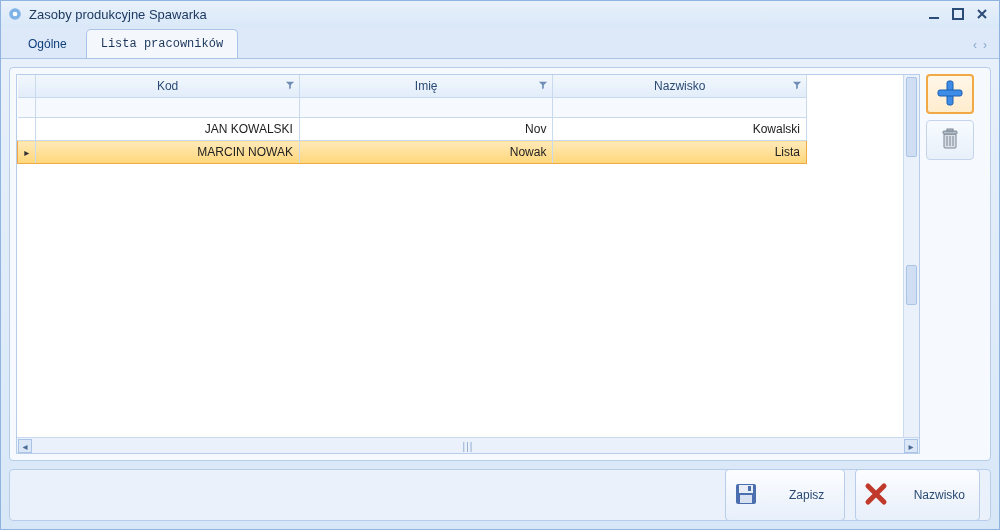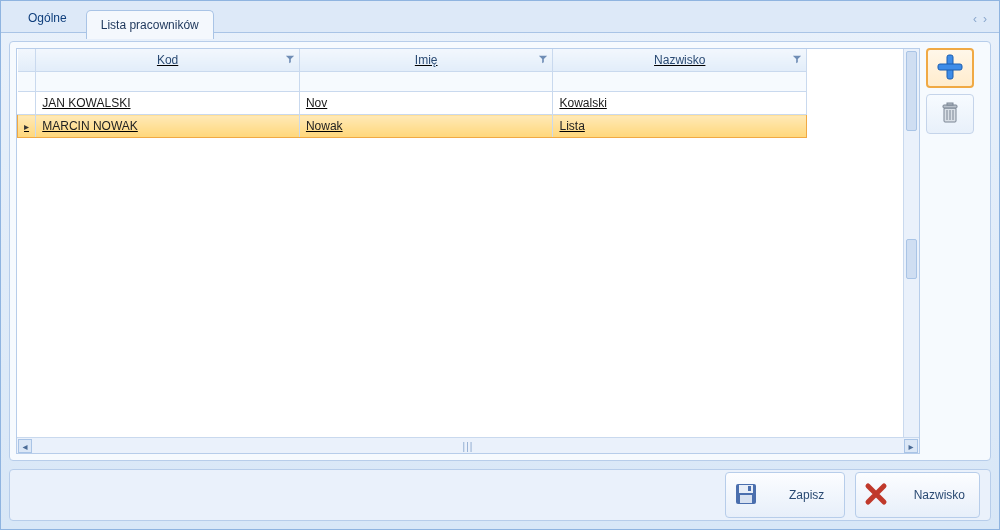--- a/index.html
+++ b/index.html
@@ -57,21 +57,22 @@
     border: 1px solid transparent;
     border-bottom: none;
     margin-right: 4px;
     border-radius: 5px 5px 0 0;
   }
   .tab.active {
     background: #f4f8fd;
     border-color: #a9c4e6;
     color: #1b355a;
     position: relative;
-    top: 7px;
+    top: 0;
+    font-family: Liberation Mono, monospace;
   }
   .tab-nav {
     margin-left: auto;
     display: flex;
     gap: 6px;
     align-items: center;
     padding-bottom: 6px;
     color: #8aa7cd;
   }
   .tab-nav span { cursor: pointer; }
@@ -98,32 +99,31 @@
     flex-direction: column;
     border: 1px solid #b7cdea;
     background: #fff;
     overflow: hidden;
   }
   .grid-scroll {
     flex: 1;
     overflow: hidden;
     position: relative;
     display: flex;
-    text-decoration: underline;
   }
   table.grid {
     border-collapse: collapse;
     width: 790px;
     table-layout: fixed;
   }
   table.grid th, table.grid td {
     border-right: 1px solid #c9d9ee;
     border-bottom: 1px solid #c9d9ee;
     padding: 4px 6px;
-    text-align: left;
+    text-align: right;
     height: 22px;
     overflow: hidden;
     white-space: nowrap;
   }
   table.grid th {
     background: linear-gradient(to bottom, #f2f7fd, #e2edf9);
     color: #2a4a73;
     font-weight: normal;
     position: relative;
     text-align: center;
@@ -209,39 +209,64 @@
     border: 1px solid #b7cdea;
     border-radius: 4px;
     display: flex;
     align-items: center;
     justify-content: flex-end;
     padding: 0 10px;
     gap: 10px;
   }
   .action-btn {
     min-width: 120px;
-    height: 46px;
+    height: 52px;
     border: 1px solid #b7cdea;
     border-radius: 4px;
     background: linear-gradient(to bottom, #fcfdff, #e7effa);
     display: flex;
     align-items: center;
     padding: 0 14px 0 8px;
     gap: 26px;
     cursor: pointer;
     color: #2a4a73;
   }
   .action-btn .lbl { flex:1; text-align:center; }
   .grid-body-extra { flex:1; background:#fff; }
 </style>
 </head>
 <body>
 
 <div class="window">
 
+  <div class="titlebar">
+    <span class="title-icon">
+      <svg width="14" height="14" viewBox="0 0 24 24">
+          <circle cx="12" cy="12" r="10" fill="#7fb2e6"></circle>
+          <circle cx="12" cy="12" r="4" fill="#fff"></circle>
+        </svg>
+    </span>
+    <span>Zasoby produkcyjne Spawarka</span>
+    <span class="title-spacer"></span>
+    <span class="win-btn">
+      <svg width="12" height="12" viewBox="0 0 12 12">
+          <rect x="1" y="9" width="10" height="2" fill="#2b4c76"></rect>
+        </svg>
+    </span>
+    <span class="win-btn">
+      <svg width="12" height="12" viewBox="0 0 12 12">
+          <rect x="1" y="1" width="10" height="10" fill="none" stroke="#2b4c76" stroke-width="2"></rect>
+        </svg>
+    </span>
+    <span class="win-btn">
+      <svg width="12" height="12" viewBox="0 0 12 12">
+          <path d="M2 2 L10 10 M10 2 L2 10" stroke="#2b4c76" stroke-width="2"></path>
+        </svg>
+    </span>
+  </div>
 
   <div class="tabs-row">
     <div class="tab">
       <span>Ogólne</span>
     </div>
     <div class="tab active">
       <span>Lista pracowników</span>
     </div>
     <div class="tab-nav">
       <span>‹</span>

